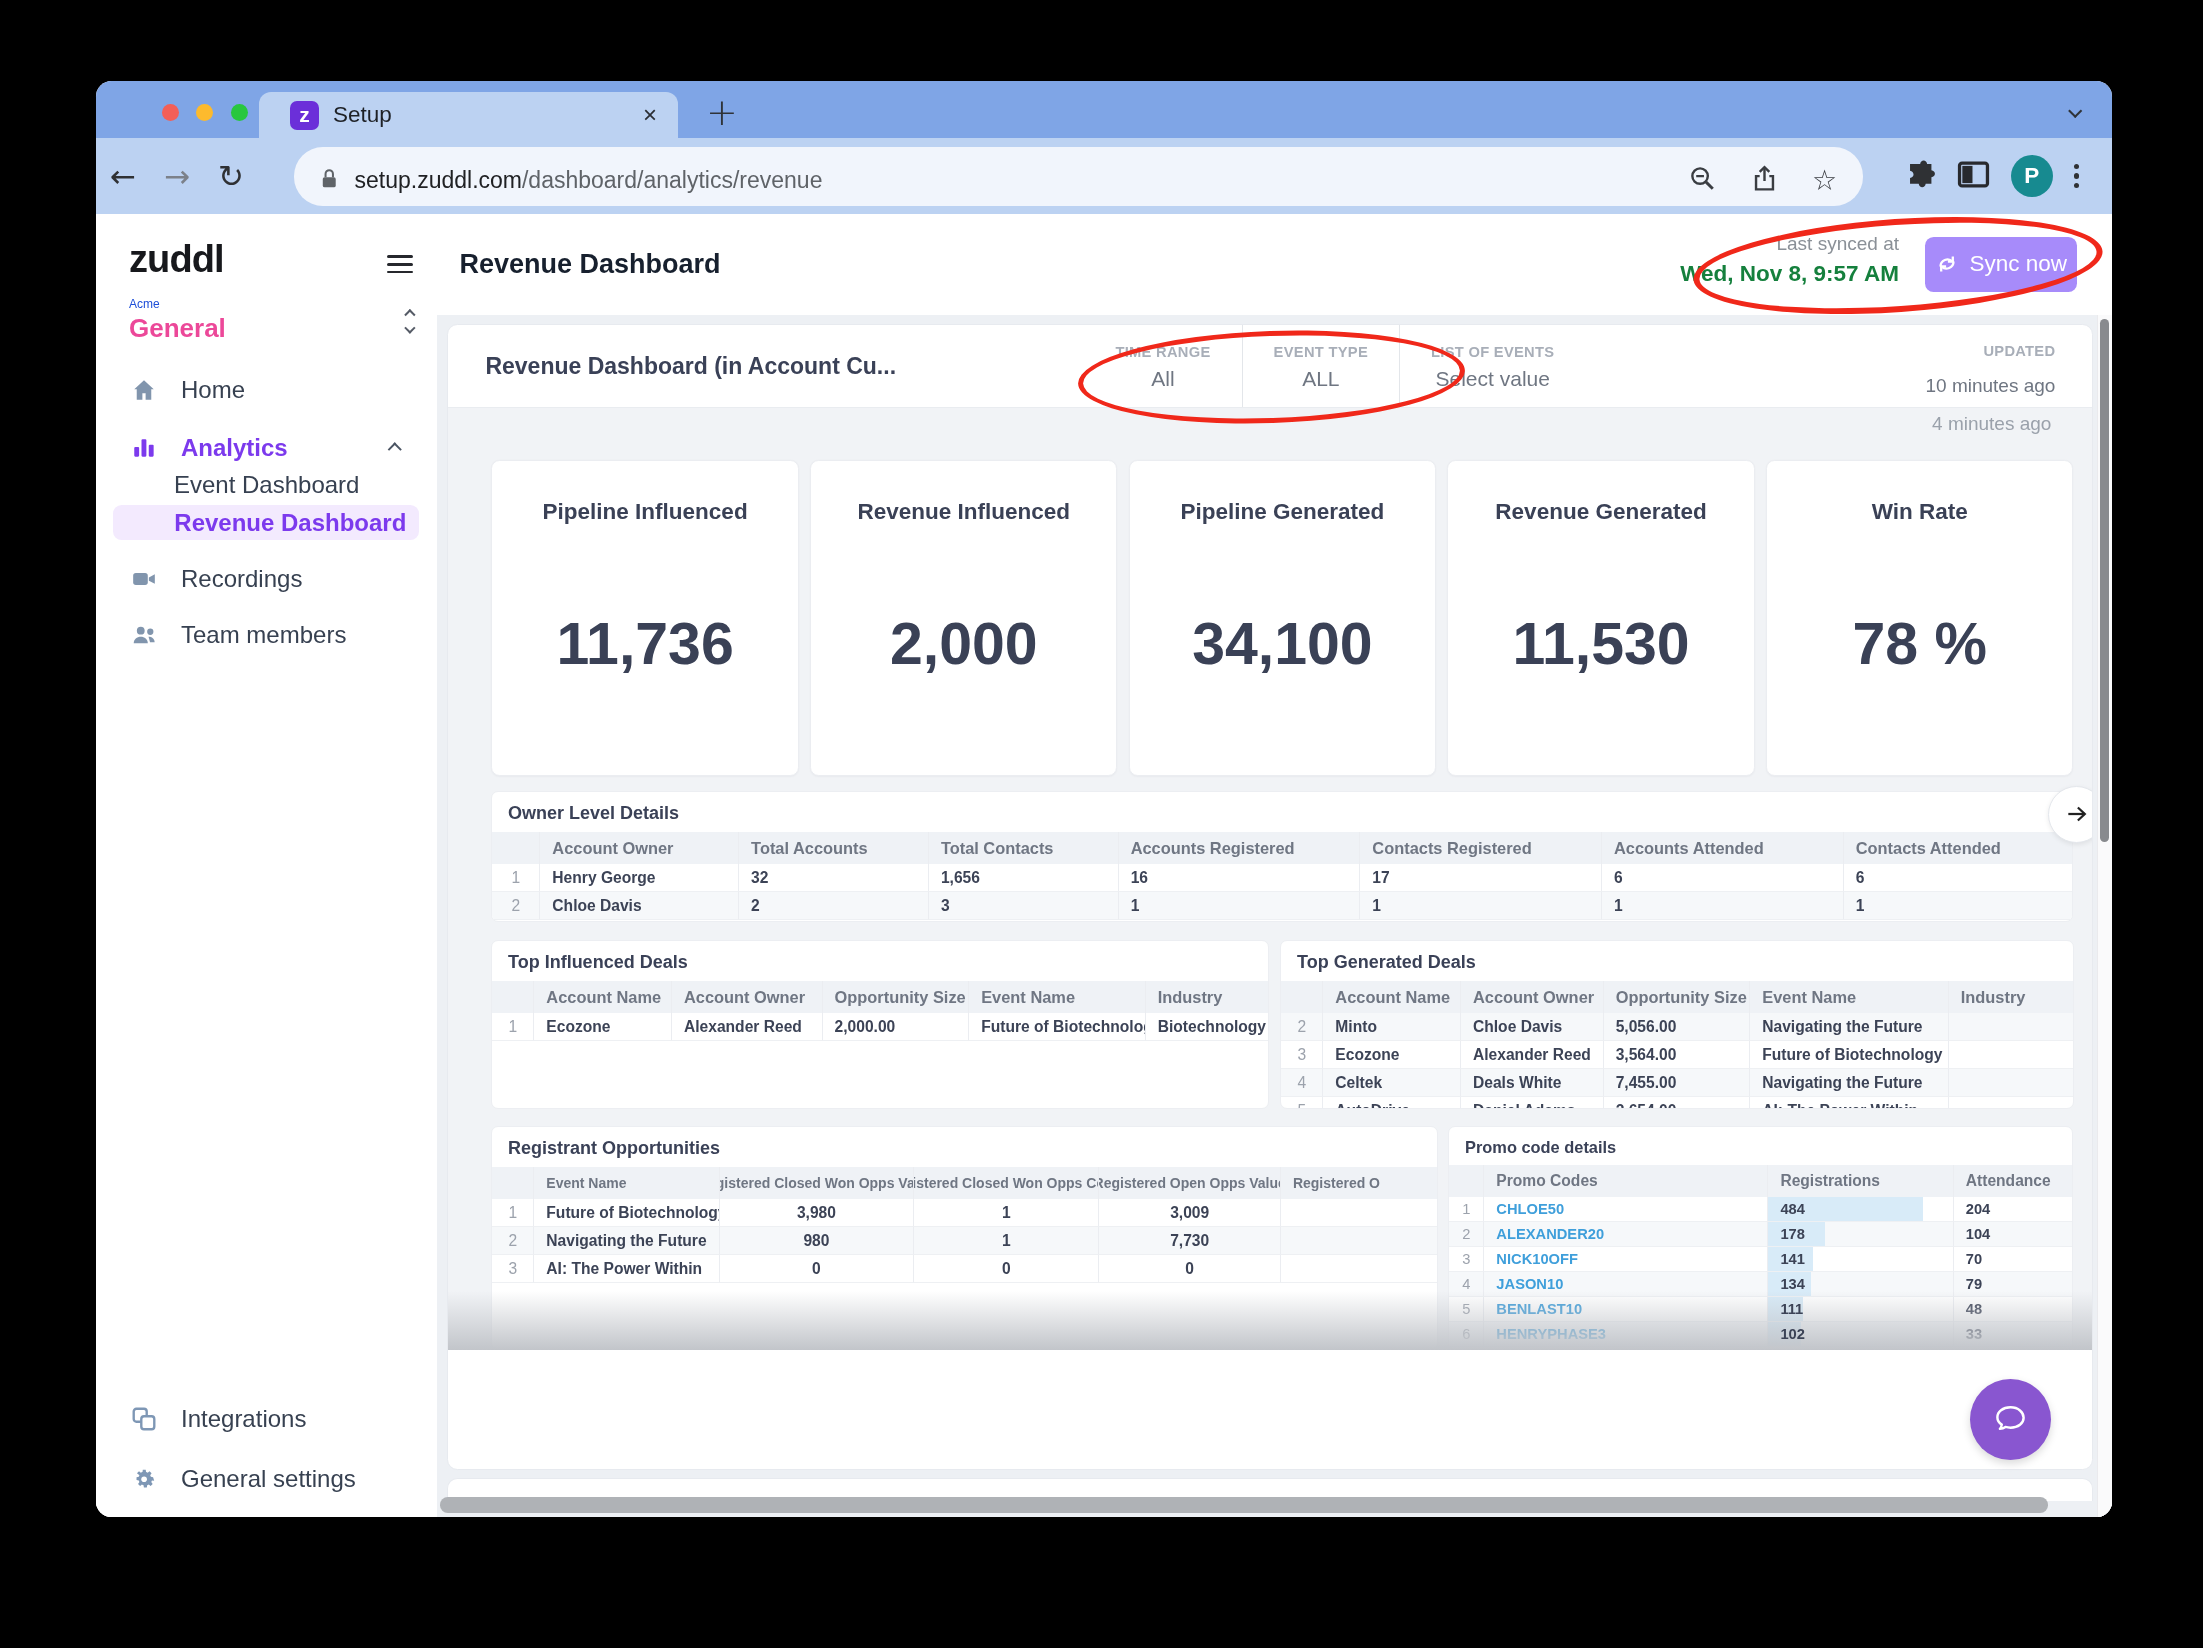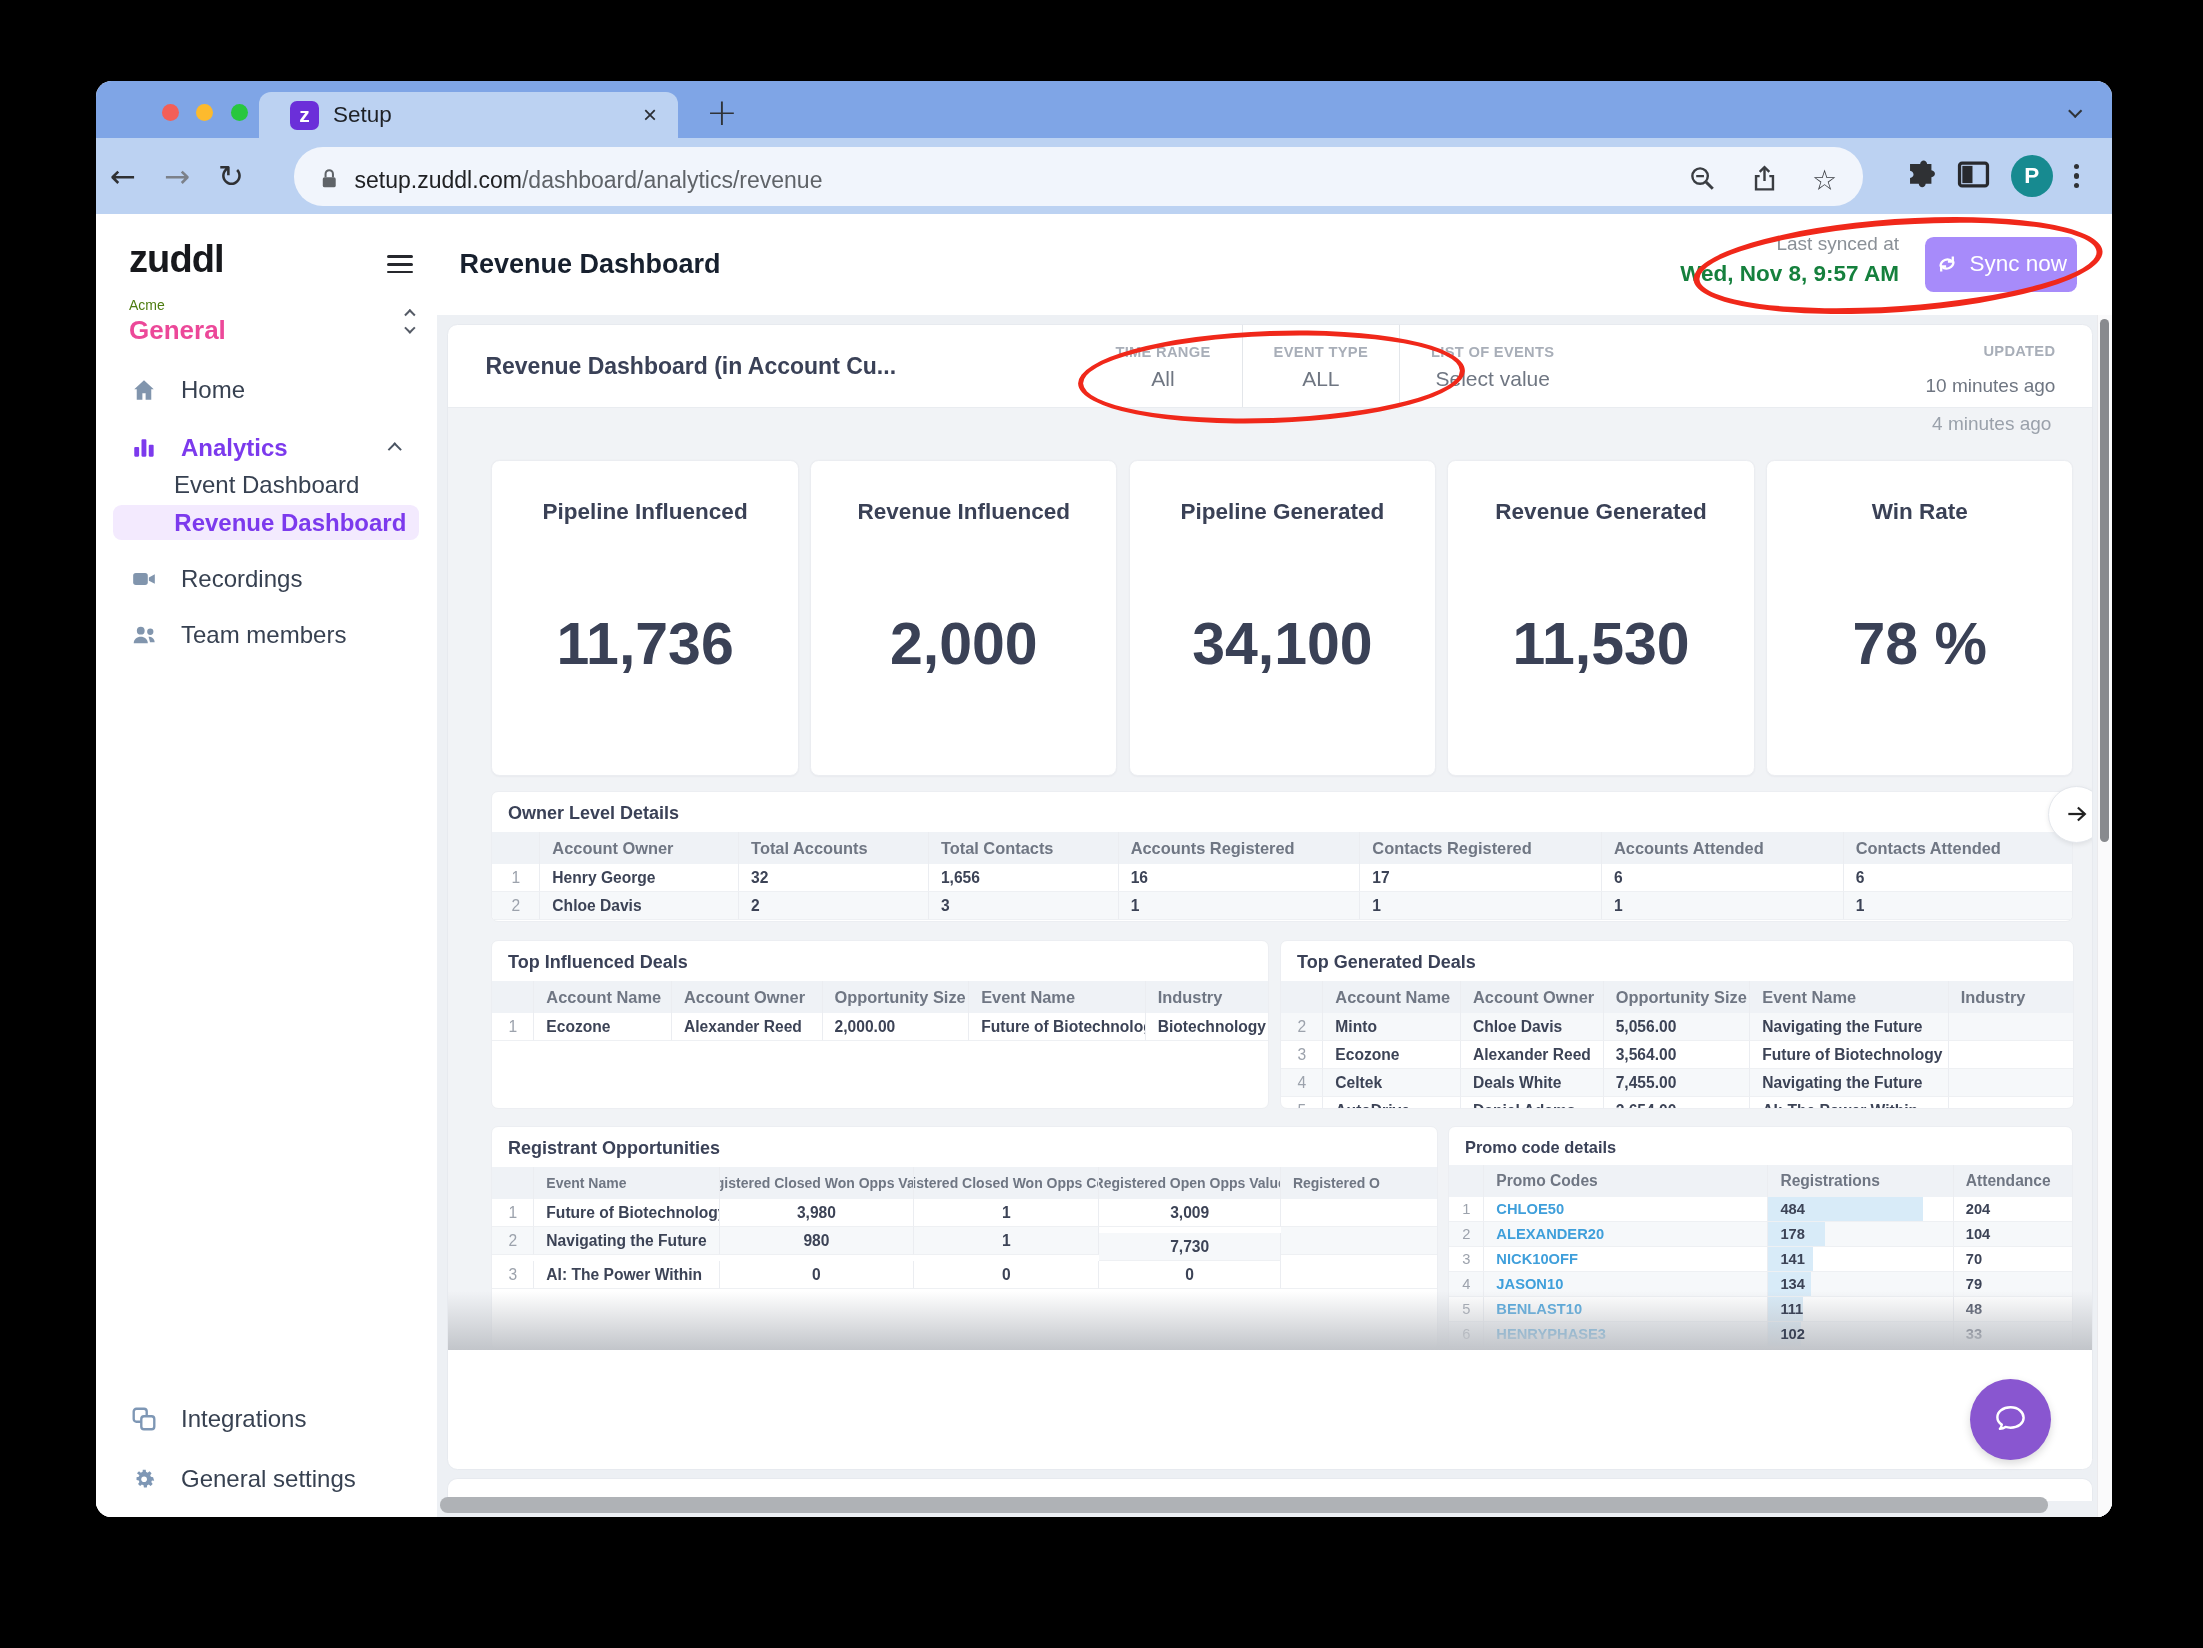--- a/index.html
+++ b/index.html
@@ -43,21 +43,21 @@
             font-family:"Liberation Sans",sans-serif;}
   .dots span { display:block; width:5.2px; height:5.2px; border-radius:50%; background:#2F3134; margin:4.3px auto; }
 
   
   .app { position:absolute; top:133px; left:0; right:0; bottom:0; background:#fff; }
   .sidebar { position:absolute; left:0; top:0; width:341px; height:100%; background:#fff; }
   .logo { position:absolute; left:33px; top:24px; font-size:38px; font-weight:bold; color:#17181C; letter-spacing:-0.9px; }
   .burger { position:absolute; left:291px; top:36px; width:26px; }
   .burger div { height:2.6px; background:#26282D; margin:5.2px 0; border-radius:1.7px; }
   .switcher { position:absolute; left:33px; top:83px; width:285px; }
-  .sw-org { font-size:14px; color:#4d7c0f; }
+  .sw-org { font-size:12px; color:#1d4ed8; }
   .sw-ws  { font-size:26px; font-weight:bold; color:#ec4899; margin-top:1.7px; }
   .sw-chevs { position:absolute; right:0; top:14px; }
   .mini-chev { display:block; width:7.8px; height:7.8px; border-right:2.2px solid #555B66; border-bottom:2.2px solid #555B66; }
   .mini-chev.up { transform:rotate(-135deg); margin-bottom:5.2px; }
   .mini-chev.dn { transform:rotate(45deg); }
   .nav-item { position:absolute; left:0; width:100%; height:52px; display:flex; align-items:center;
               padding-left:35px; gap:24px; font-size:24px; color:#374151; }
   .nav-item svg { flex:0 0 auto; }
   .nav-item.purple { color:#7C3AED; font-weight:600; }
   .sub-item { position:absolute; left:0; width:100%; height:38px; display:flex; align-items:center;
@@ -487,21 +487,21 @@
                     <div class="td ctr" style="width: 195px;">3,980</div>
                     <div class="td ctr" style="width: 186px;">1</div>
                     <div class="td ctr" style="width: 182px;">3,009</div>
                     <div class="td" style="width: 157px;"></div>
                   </div>
                   <div class="tr brow alt">
                     <div class="td idx" style="width: 42px;">2</div>
                     <div class="td" style="width: 186px;">Navigating the Future</div>
                     <div class="td ctr" style="width: 195px;">980</div>
                     <div class="td ctr" style="width: 186px;">1</div>
-                    <div class="td ctr" style="width: 182px; margin-top: 6px;">7,730</div>
+                    <div class="td ctr" style="width: 182px;">7,730</div>
                     <div class="td" style="width: 157px;"></div>
                   </div>
                   <div class="tr brow">
                     <div class="td idx" style="width: 42px;">3</div>
                     <div class="td" style="width: 186px;">AI: The Power Within</div>
                     <div class="td ctr" style="width: 195px;">0</div>
                     <div class="td ctr" style="width: 186px;">0</div>
                     <div class="td ctr" style="width: 182px;">0</div>
                     <div class="td" style="width: 157px;"></div>
                   </div>

